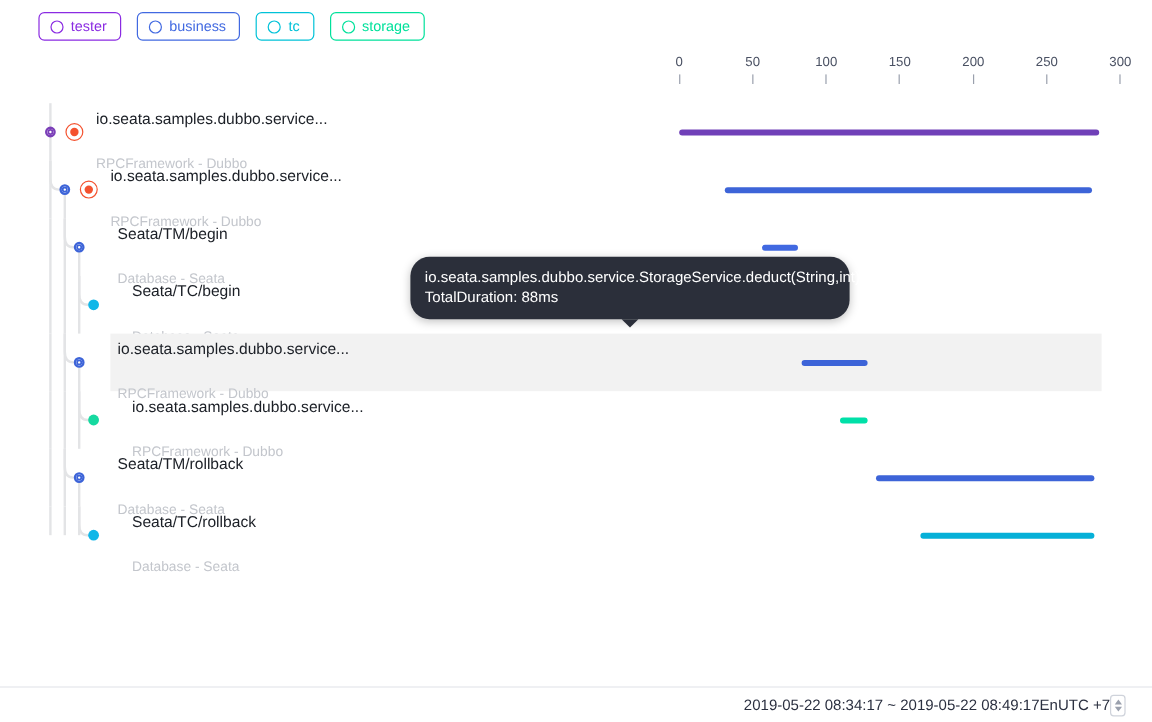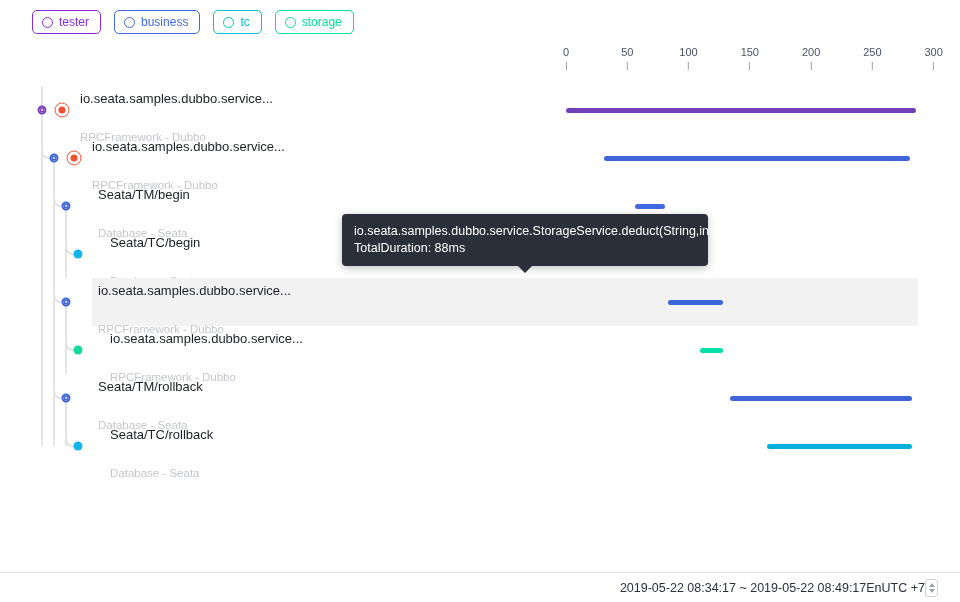--- a/index.html
+++ b/index.html
@@ -48,21 +48,21 @@
   .err{position:absolute;width:15px;height:15px;border-radius:50%;
        transform:translate(-50%,-50%);box-sizing:border-box;
        border:1.8px solid #f4522f;display:flex;align-items:center;justify-content:center;}
   .err i{display:block;width:7px;height:7px;border-radius:50%;background:#f4522f;}
 
   
   .bar{position:absolute;height:5px;border-radius:2.5px;top:50%;margin-top:-2.5px;}
 
   
   .tooltip{
-    position:absolute;background:#2b2f3a;color:#fff;border-radius:4px;
+    position:absolute;background:#2b2f3a;color:#fff;border-radius:16px;
     padding:9px 12px 10px 12px;box-sizing:border-box;
     box-shadow:0 2px 8px rgba(0,0,0,.25);
   }
   .tt-title{font-size:12.5px;line-height:17px;white-space:nowrap;}
   .tt-line{font-size:12.5px;line-height:16px;white-space:nowrap;}
   .tt-arrow{position:absolute;left:50%;margin-left:-7px;bottom:-7px;
     width:0;height:0;border-left:7px solid transparent;border-right:7px solid transparent;
     border-top:7px solid #2b2f3a;}
 
   

